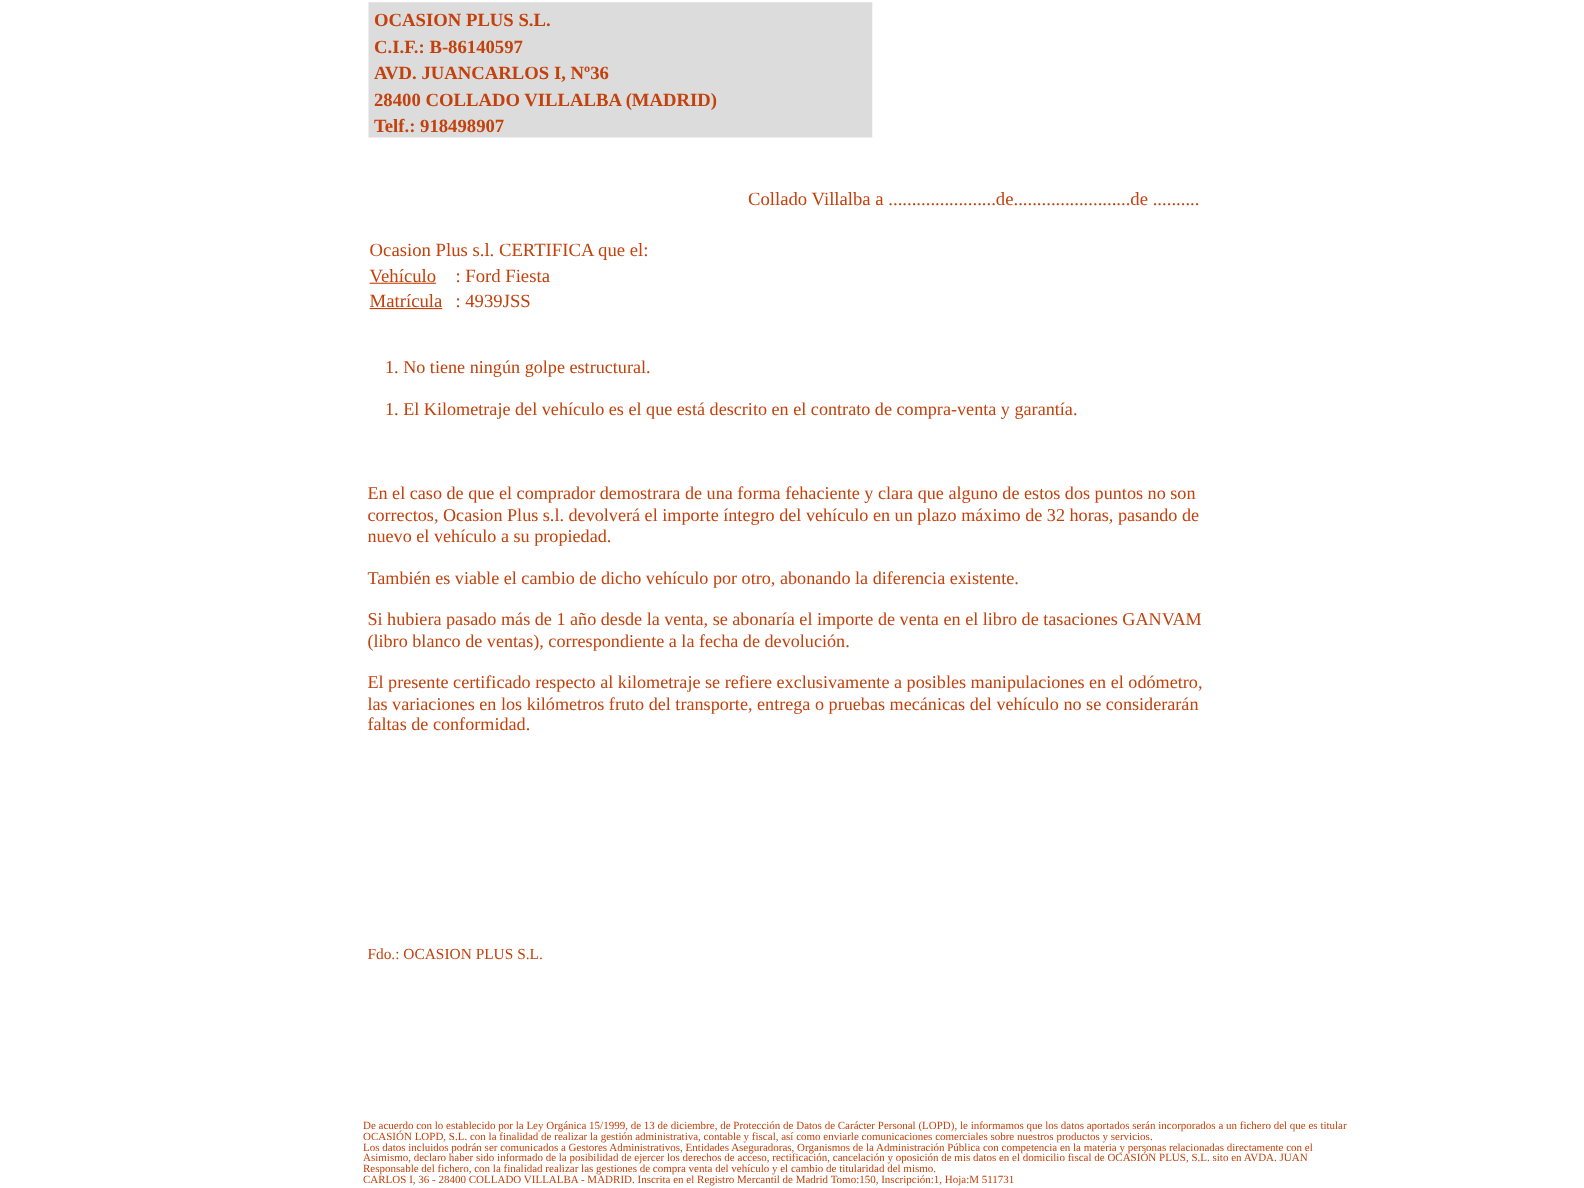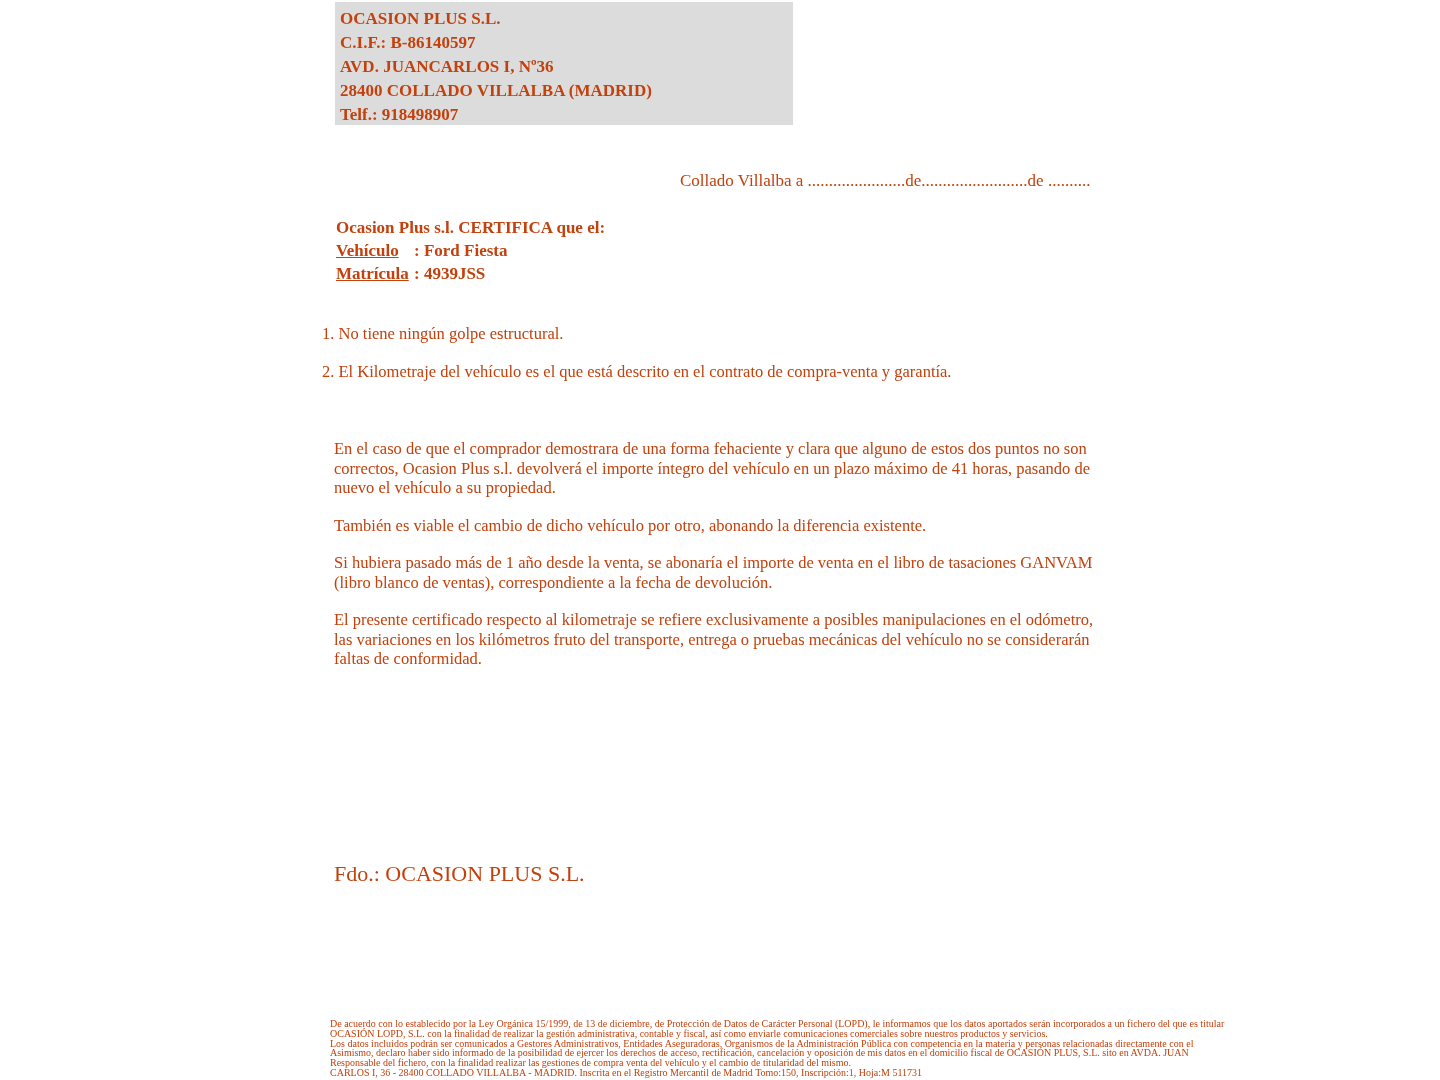--- a/index.html
+++ b/index.html
@@ -34,31 +34,30 @@
     top: 171px;
     font-size: 17px;
     white-space: nowrap;
     font-family: Liberation Serif, serif;
   }
   .certify-block {
     position: absolute;
     left: 336px;
     top: 216px;
     font-size: 17px;
-    font-weight: bold;
   }
   .certify-block .cline { line-height: 23px; white-space: nowrap; }
   .field-label {
     display: inline-block;
     width: 78px;
     text-decoration: underline;
   }
   .clause {
     position: absolute;
-    left: 322px;
+    left: 350px;
     width: 770px;
     font-size: 16.5px;
     line-height: 19.5px;
   }
   .clause-1 { top: 324px; }
   .clause-2 { top: 362px; }
   .paragraphs {
     position: absolute;
     left: 334px;
     top: 439px;
@@ -66,21 +65,21 @@
     font-size: 16.5px;
   }
   .paragraphs p {
     line-height: 19.5px;
     margin-bottom: 18px;
   }
   .signature {
     position: absolute;
     left: 334px;
     top: 861px;
-    font-size: 22px;
+    font-size: 14px;
   }
   .legal-footer {
     position: absolute;
     left: 330px;
     top: 1019px;
     width: 780px;
     font-size: 10px;
   }
   .legal-footer .fline {
     line-height: 9.8px;
@@ -102,24 +101,24 @@
 
   <div class="date-line">Collado Villalba a .......................de.........................de ..........</div>
 
   <div class="certify-block">
     <div class="cline">Ocasion Plus s.l. CERTIFICA que el:</div>
     <div class="cline"><span class="field-label">Vehículo</span><span>: Ford Fiesta</span></div>
     <div class="cline"><span class="field-label">Matrícula</span><span>: 4939JSS</span></div>
   </div>
 
   <div class="clause clause-1">1. No tiene ningún golpe estructural.</div>
-  <div class="clause clause-2">2. El Kilometraje del vehículo es el que está descrito en el contrato de compra-venta y garantía.</div>
+  <div class="clause clause-2">1. El Kilometraje del vehículo es el que está descrito en el contrato de compra-venta y garantía.</div>
 
   <div class="paragraphs">
-    <p>En el caso de que el comprador demostrara de una forma fehaciente y clara que alguno de estos dos puntos no son correctos, Ocasion Plus s.l. devolverá el importe íntegro del vehículo en un plazo máximo de 41 horas, pasando de nuevo el vehículo a su propiedad.</p>
+    <p>En el caso de que el comprador demostrara de una forma fehaciente y clara que alguno de estos dos puntos no son correctos, Ocasion Plus s.l. devolverá el importe íntegro del vehículo en un plazo máximo de 32 horas, pasando de nuevo el vehículo a su propiedad.</p>
     <p>También es viable el cambio de dicho vehículo por otro, abonando la diferencia existente.</p>
     <p>Si hubiera pasado más de 1 año desde la venta, se abonaría el importe de venta en el libro de tasaciones GANVAM (libro blanco de ventas), correspondiente a la fecha de devolución.</p>
     <p>El presente certificado respecto al kilometraje se refiere exclusivamente a posibles manipulaciones en el odómetro, las variaciones en los kilómetros fruto del transporte, entrega o pruebas mecánicas del vehículo no se considerarán faltas de conformidad.</p>
   </div>
 
   <div class="signature">Fdo.: OCASION PLUS S.L.</div>
 
   <div class="legal-footer">
     <div class="fline">De acuerdo con lo establecido por la Ley Orgánica 15/1999, de 13 de diciembre, de Protección de Datos de Carácter Personal (LOPD), le informamos que los datos aportados serán incorporados a un fichero del que es titular</div>
     <div class="fline">OCASIÓN LOPD, S.L. con la finalidad de realizar la gestión administrativa, contable y fiscal, así como enviarle comunicaciones comerciales sobre nuestros productos y servicios.</div>

